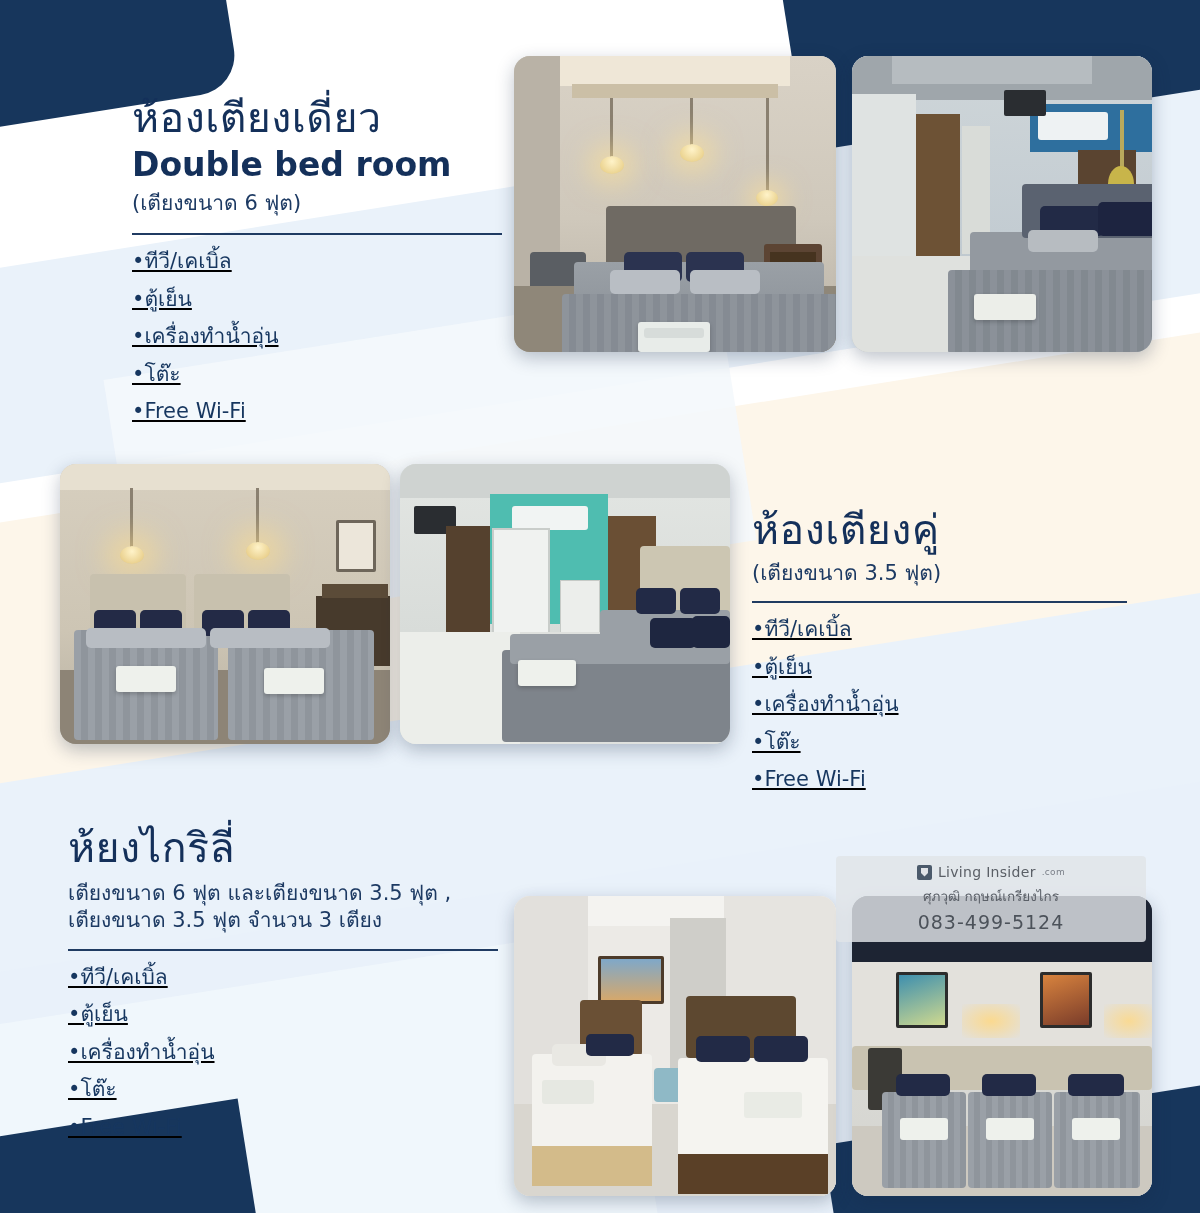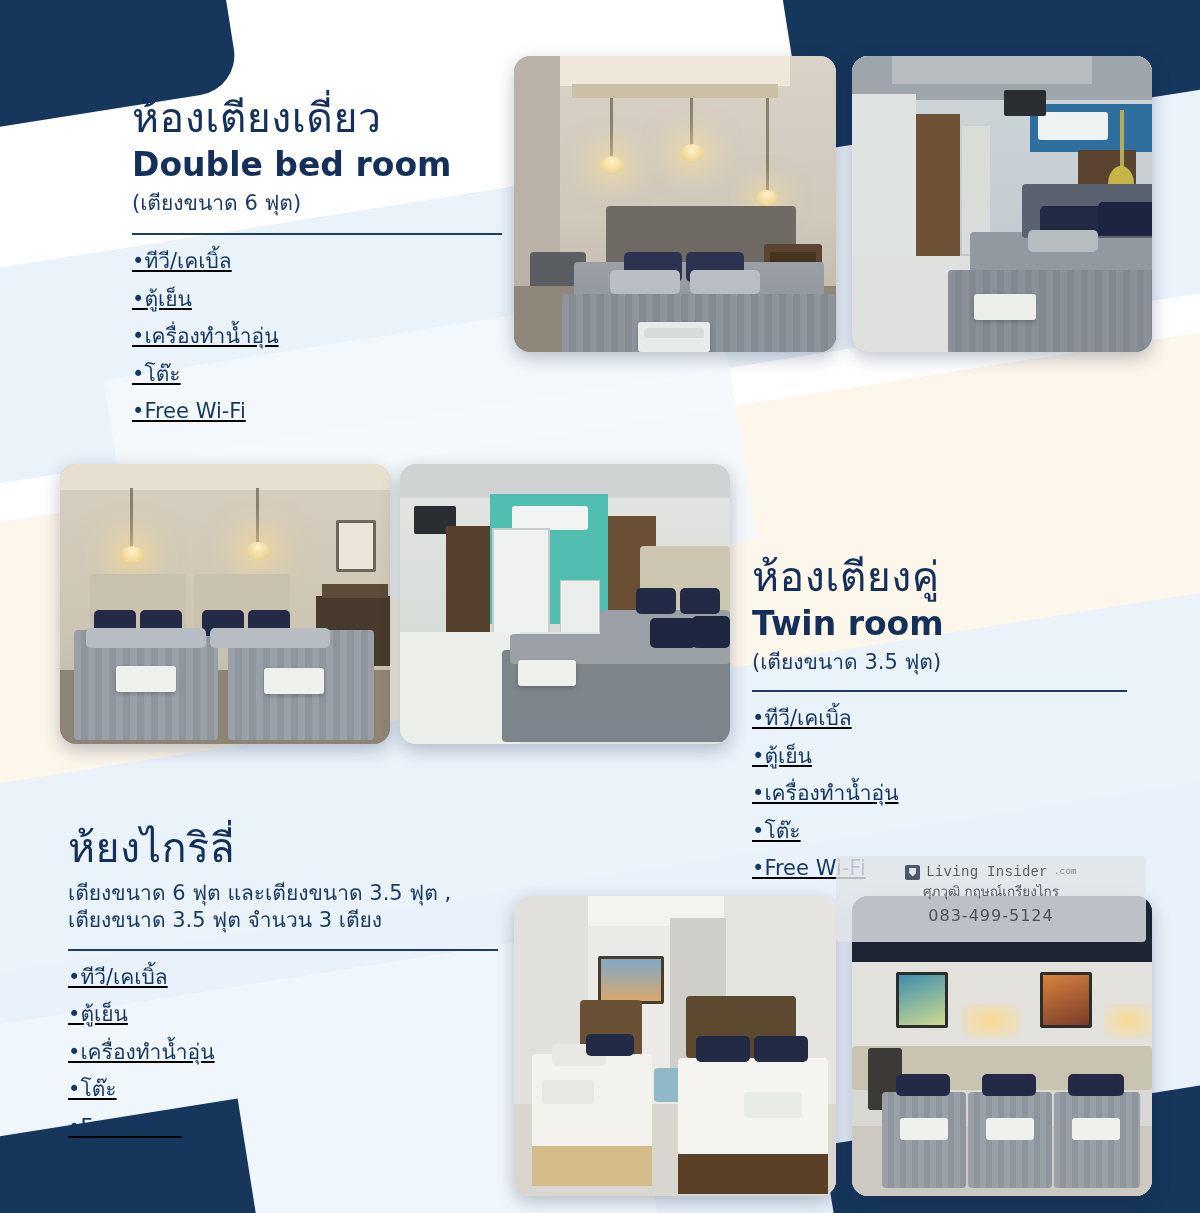--- a/index.html
+++ b/index.html
@@ -130,21 +130,21 @@
 
   
   #sec-double { left: 132px; top: 96px; width: 380px; }
   #sec-double .title-th { font-size: 41px; }
   #sec-double .title-en { font-size: 33px; margin-top: 4px; }
   #sec-double .subtitle { font-size: 21px; margin-top: 6px; }
   #sec-double .rule { width: 370px; margin-top: 16px; }
   #sec-double .feature-list li { font-size: 21px; margin-top: 5px; }
 
   
-  #sec-twin { left: 752px; top: 508px; width: 400px; text-align: left; margin-top: 47px; }
+  #sec-twin { left: 752px; top: 508px; width: 400px; text-align: left; }
   #sec-twin .title-th { font-size: 41px; }
   #sec-twin .title-en { font-size: 33px; margin-top: 4px; }
   #sec-twin .subtitle { font-size: 21px; margin-top: 6px; }
   #sec-twin .rule { width: 375px; margin-top: 14px; }
   #sec-twin .feature-list li { font-size: 21px; margin-top: 5px; }
 
   
   #sec-family { left: 68px; top: 826px; width: 460px; }
   #sec-family .title-th { font-size: 41px; }
   #sec-family .title-en { font-size: 33px; margin-top: 4px; }
@@ -157,34 +157,34 @@
     position: absolute;
     left: 836px; top: 856px;
     width: 310px; height: 86px;
     background: rgba(225,228,232,.82);
     border-radius: 4px;
     text-align: center;
     padding-top: 8px;
   }
   #watermark .wm-brand {
     font-size: 14px; color: #5a5f66; letter-spacing: .3px;
-    display: flex; align-items: center; justify-content: center; gap: 6px; font-family: Liberation Mono, monospace;
+    display: flex; align-items: center; justify-content: center; gap: 6px;
   }
   #watermark .wm-logo {
     width: 15px; height: 15px; background: #4b5a6b;
     border-radius: 2px; display: inline-block;
     position: relative;
   }
   #watermark .wm-logo::after {
     content: ""; position: absolute; left: 4px; top: 3px;
     width: 7px; height: 9px; background: #e1e4e8;
     clip-path: polygon(0 0,100% 0,100% 60%,50% 100%,0 60%);
   }
-  #watermark .wm-name { font-size: 13.5px; color: #5b6068; }
-  #watermark .wm-phone { font-size: 16px; color: #4c525a; margin-top: 4px; letter-spacing: 1px; }
+  #watermark .wm-name { font-size: 13.5px; color: #5b6068; margin-top: 5px; }
+  #watermark .wm-phone { font-size: 19px; color: #4c525a; margin-top: 4px; letter-spacing: 1px; }
 
   
   .room { position: absolute; inset: 0; }
   .wall { position: absolute; inset: 0; }
   .floor { position: absolute; left: 0; right: 0; bottom: 0; }
   .bed { position: absolute; border-radius: 4px; }
   .pillow { position: absolute; border-radius: 5px; }
   .towel { position: absolute; border-radius: 3px; }
   .headboard { position: absolute; border-radius: 4px; }
   .lamp { position: absolute; border-radius: 50%; }
@@ -426,21 +426,20 @@
       <li>•ทีวี/เคเบิ้ล</li>
       <li>•ตู้เย็น</li>
       <li>•เครื่องทำน้ำอุ่น</li>
       <li>•โต๊ะ</li>
       <li>•Free Wi-Fi</li>
     </ul>
   </div>
 
   <div class="section" id="sec-twin">
     <div class="title-th">ห้องเตียงคู่</div>
-    <div class="title-en">Twin room</div>
     <div class="subtitle">(เตียงขนาด 3.5 ฟุต)</div>
     <div class="rule"></div>
     <ul class="feature-list">
       <li>•ทีวี/เคเบิ้ล</li>
       <li>•ตู้เย็น</li>
       <li>•เครื่องทำน้ำอุ่น</li>
       <li>•โต๊ะ</li>
       <li>•Free Wi-Fi</li>
     </ul>
   </div>

